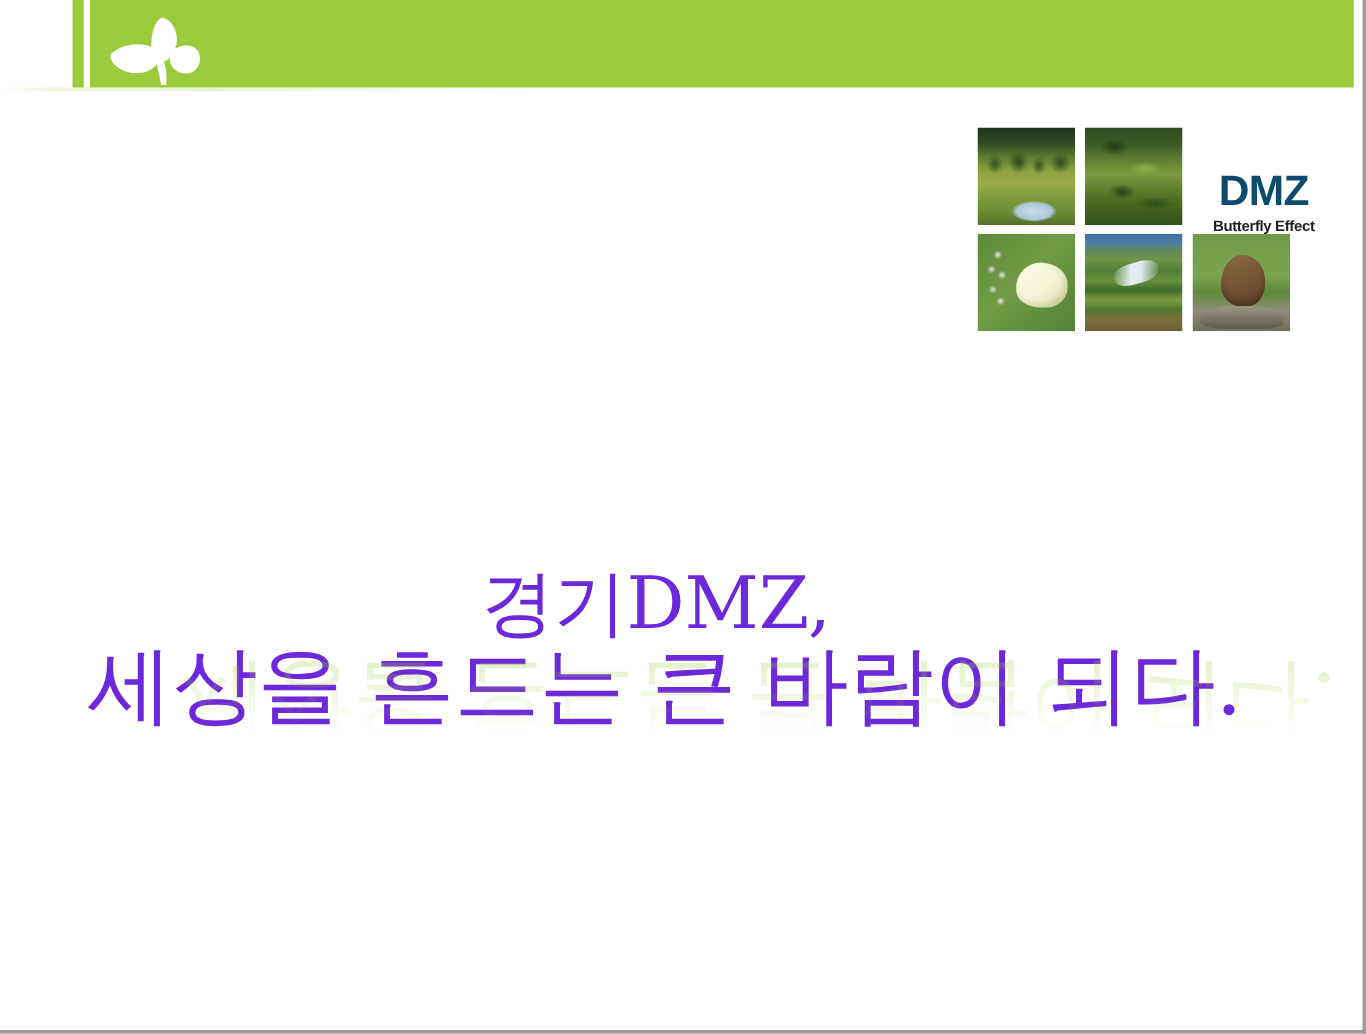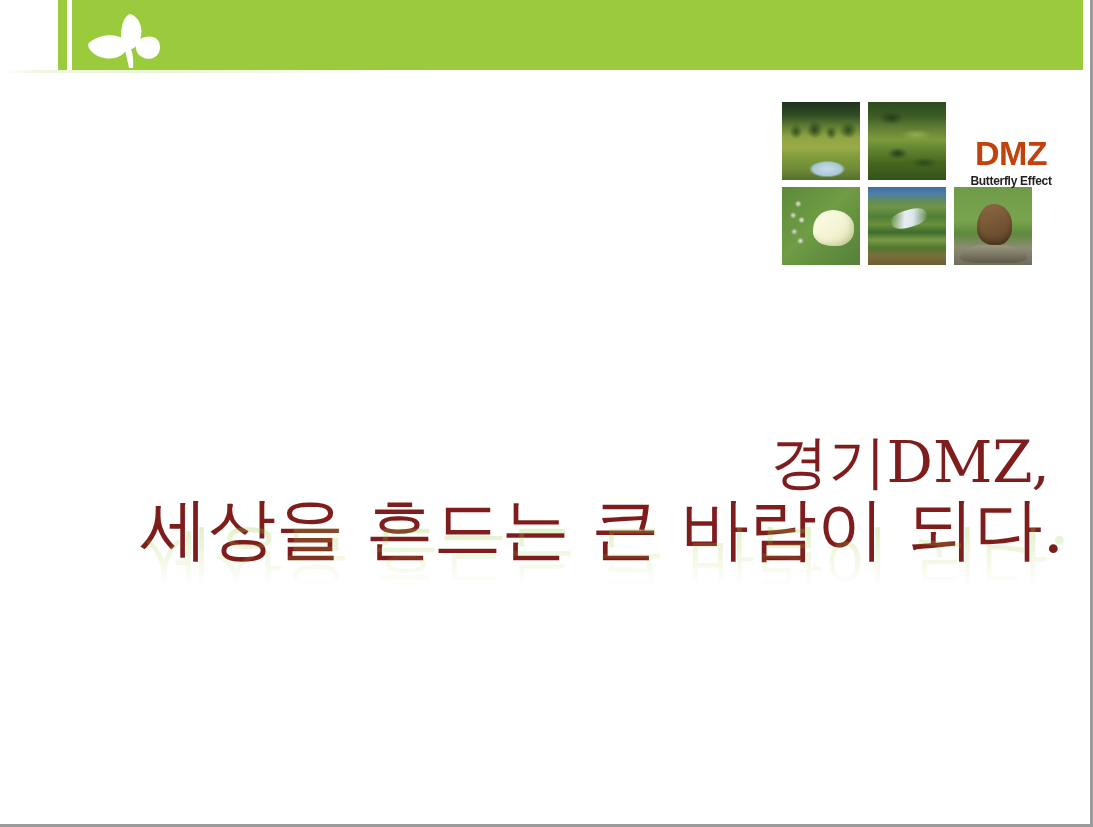--- a/index.html
+++ b/index.html
@@ -188,41 +188,41 @@
     top: 136px;
     width: 98px;
     text-align: center;
   }
   .logo-dmz {
     font-family: "Liberation Sans", sans-serif;
     font-weight: bold;
     font-size: 34px;
     letter-spacing: -0.5px;
     line-height: 1;
-    color: #c2410c;
+    color: #0c4a6e;
   }
   .logo-tagline {
     font-family: "Liberation Sans", sans-serif;
     font-weight: bold;
     font-size: 12px;
     letter-spacing: -0.3px;
     color: #231f20;
     margin-top: 4px;
     text-align: center;
   }
 
   
   .headline {
     position: absolute;
     left: 0;
-    top: 432px;
+    top: 452px;
     width: 1070px;
-    text-align: right;
+    text-align: center;
     font-family: "DejaVu Serif", "Liberation Serif", serif;
-    color: #7f1d1d;
+    color: #6d28d9;
     line-height: 1.06;
   }
   .headline-line1 {
     font-size: 58px;
     padding-right: 20px;
     white-space: nowrap;
   }
   .headline-line2 {
     font-size: 68px;
     padding-right: 6px;

